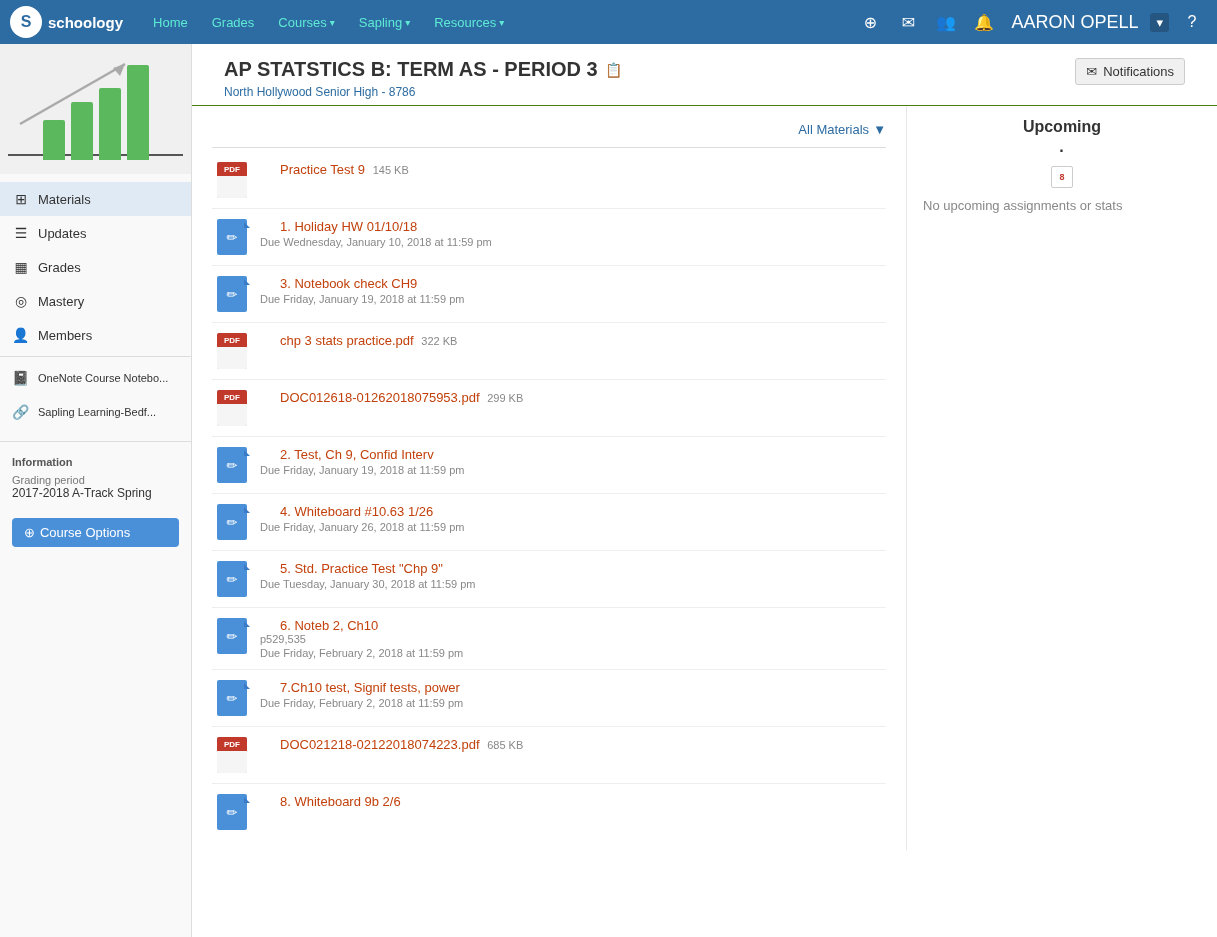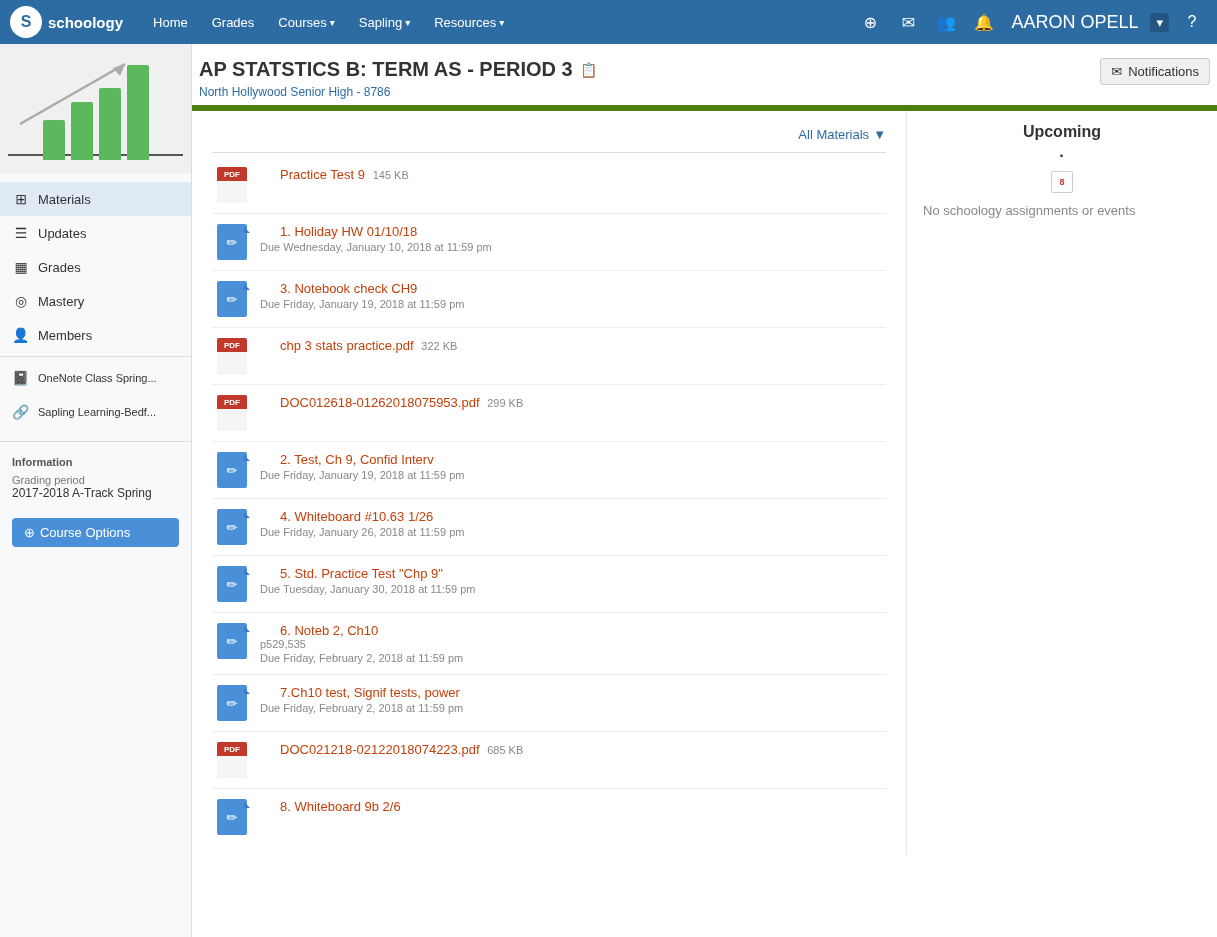--- a/index.html
+++ b/index.html
@@ -38,21 +38,21 @@
       color: #fff;
       font-size: 15px;
       font-weight: bold;
     }
     .nav-links {
       display: flex;
       align-items: center;
       gap: 4px;
     }
     .nav-link {
-      color: #ffffff;
+      color: #5eead4;
       text-decoration: none;
       padding: 6px 10px;
       font-size: 13px;
       cursor: pointer;
     }
     .nav-link-dropdown {
       display: flex; align-items: center; gap: 3px;
     }
     .nav-right {
       margin-left: auto;
@@ -435,21 +435,21 @@
         <span class="item-icon">◎</span>
         <span>Mastery</span>
       </div>
       <div class="sidebar-item">
         <span class="item-icon">👤</span>
         <span>Members</span>
       </div>
       <div class="sidebar-divider"></div>
       <div class="sidebar-item">
         <span class="item-icon">📓</span>
-        <span style="font-size:11px;">OneNote Class Spring...</span>
+        <span style="font-size:11px;">OneNote Course Notebo...</span>
       </div>
       <div class="sidebar-item">
         <span class="item-icon">🔗</span>
         <span style="font-size:11px;">Sapling Learning-Bedf...</span>
       </div>
     </nav>
 
     <div class="sidebar-divider"></div>
 
     <div class="sidebar-info">
@@ -461,21 +461,21 @@
     </div>
 
     <button class="course-options-btn">
       <span>⊕</span>
       <span>Course Options</span>
     </button>
   </aside>
 
   <main class="main-content">
 
-    <div style="display:flex; align-items:flex-start; justify-content:space-between; padding: 14px 7px 6px; border-bottom: 6px solid #4d7c0f;">
+    <div style="display:flex; align-items:flex-start; justify-content:space-between; padding: 14px 32px 6px; border-bottom: 1px solid #4d7c0f;">
       <div>
         <div class="course-title">
           <span>AP STATSTICS B: TERM AS - PERIOD 3</span>
           <span style="font-size:14px;color:#888;">📋</span>
         </div>
         <div class="course-subtitle">
           <span>North Hollywood Senior High</span>
           <span> - </span>
           <span>8786</span>
         </div>
@@ -692,18 +692,18 @@
       </div>
 
       <div class="upcoming-section">
         <div class="upcoming-header">
           <span>Upcoming</span>
           <span>·</span>
           <div class="calendar-icon-sm">
             <span>8</span>
           </div>
         </div>
-        <div class="upcoming-empty">No schoology assignments or events</div>
+        <div class="upcoming-empty">No upcoming assignments or stats</div>
       </div>
 
     </div>
   </main>
 </div>
 
 </body></html>

